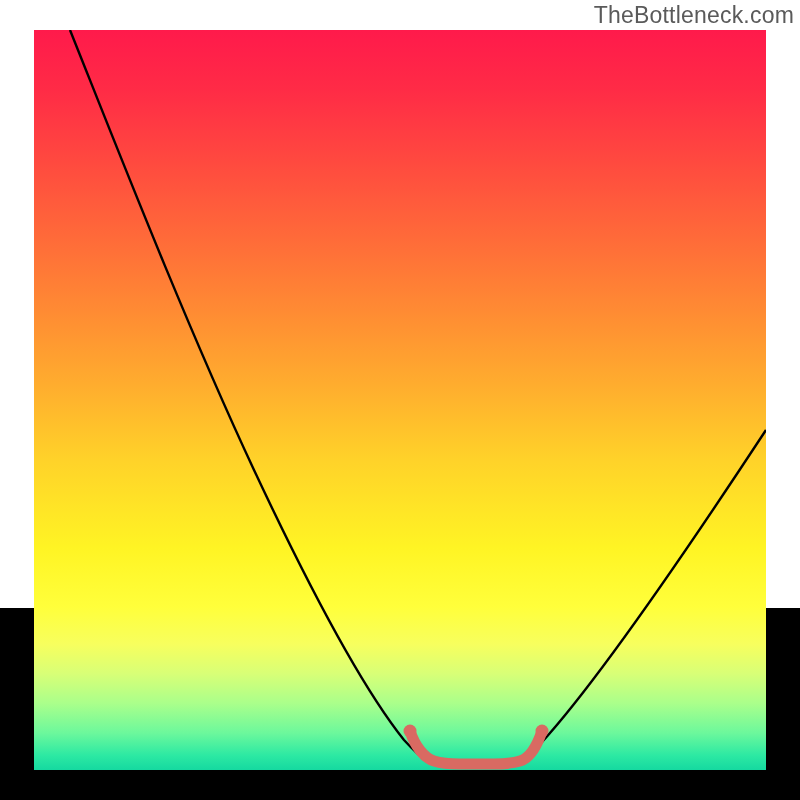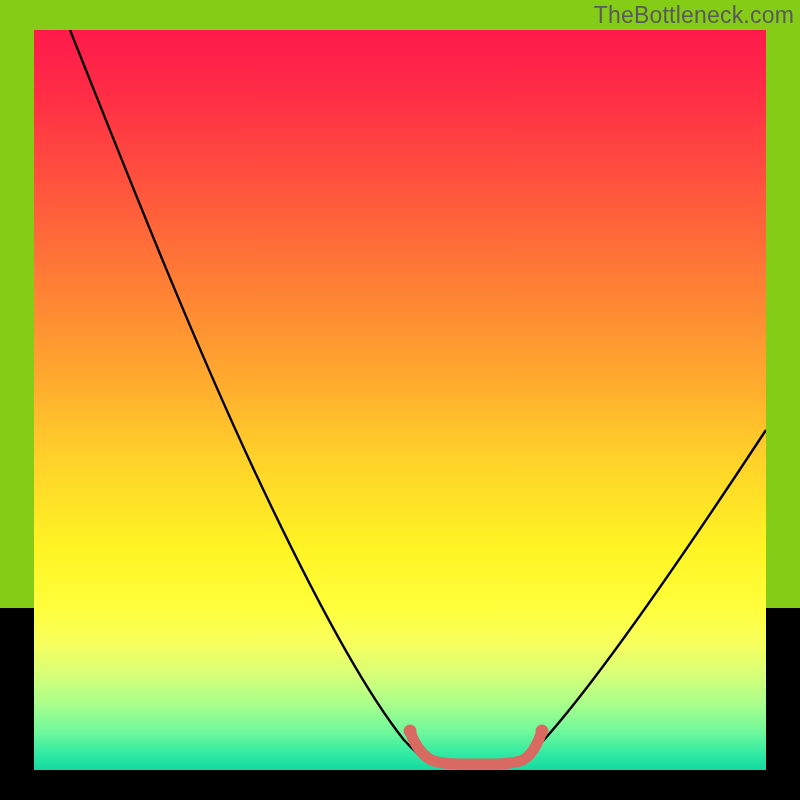--- a/index.html
+++ b/index.html
@@ -8,21 +8,21 @@
     width: 800px;
     height: 800px;
     overflow: hidden;
     background: #000;
     font-family: Arial, Helvetica, sans-serif;
   }
   .frame {
     position: relative;
     width: 800px;
     height: 608px;
-    background: #84cc16;
+    background: #ffffff;
   }
   .watermark {
     position: absolute;
     top: 2px;
     right: 6px;
     color: #5a5a5a;
     font-size: 23px;
     font-weight: 500;
     letter-spacing: 0.2px;
     z-index: 10;

